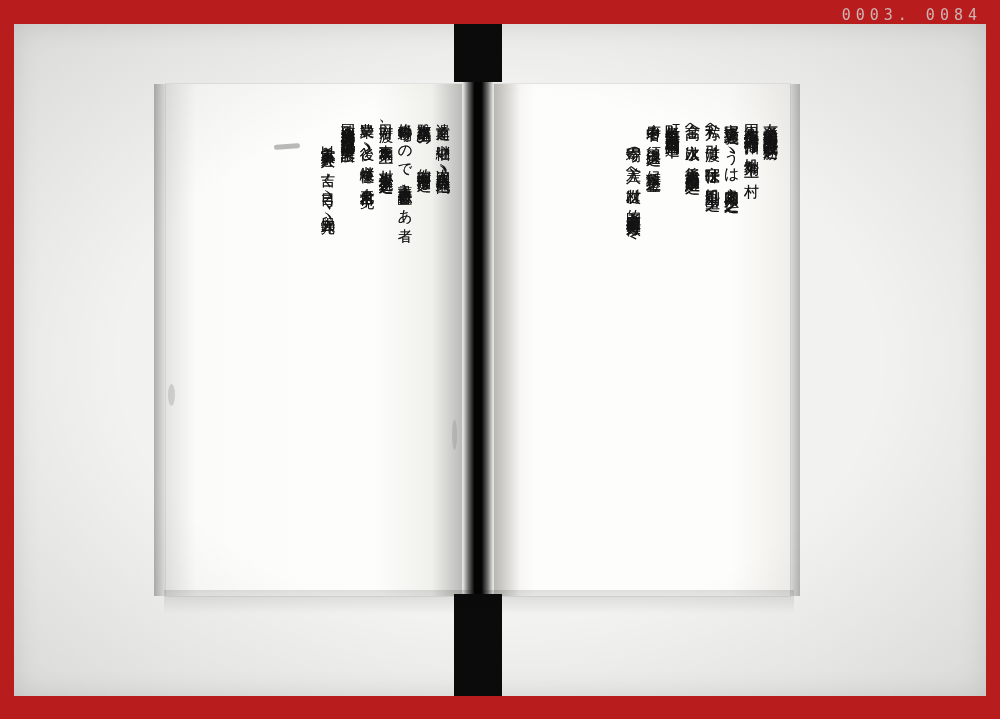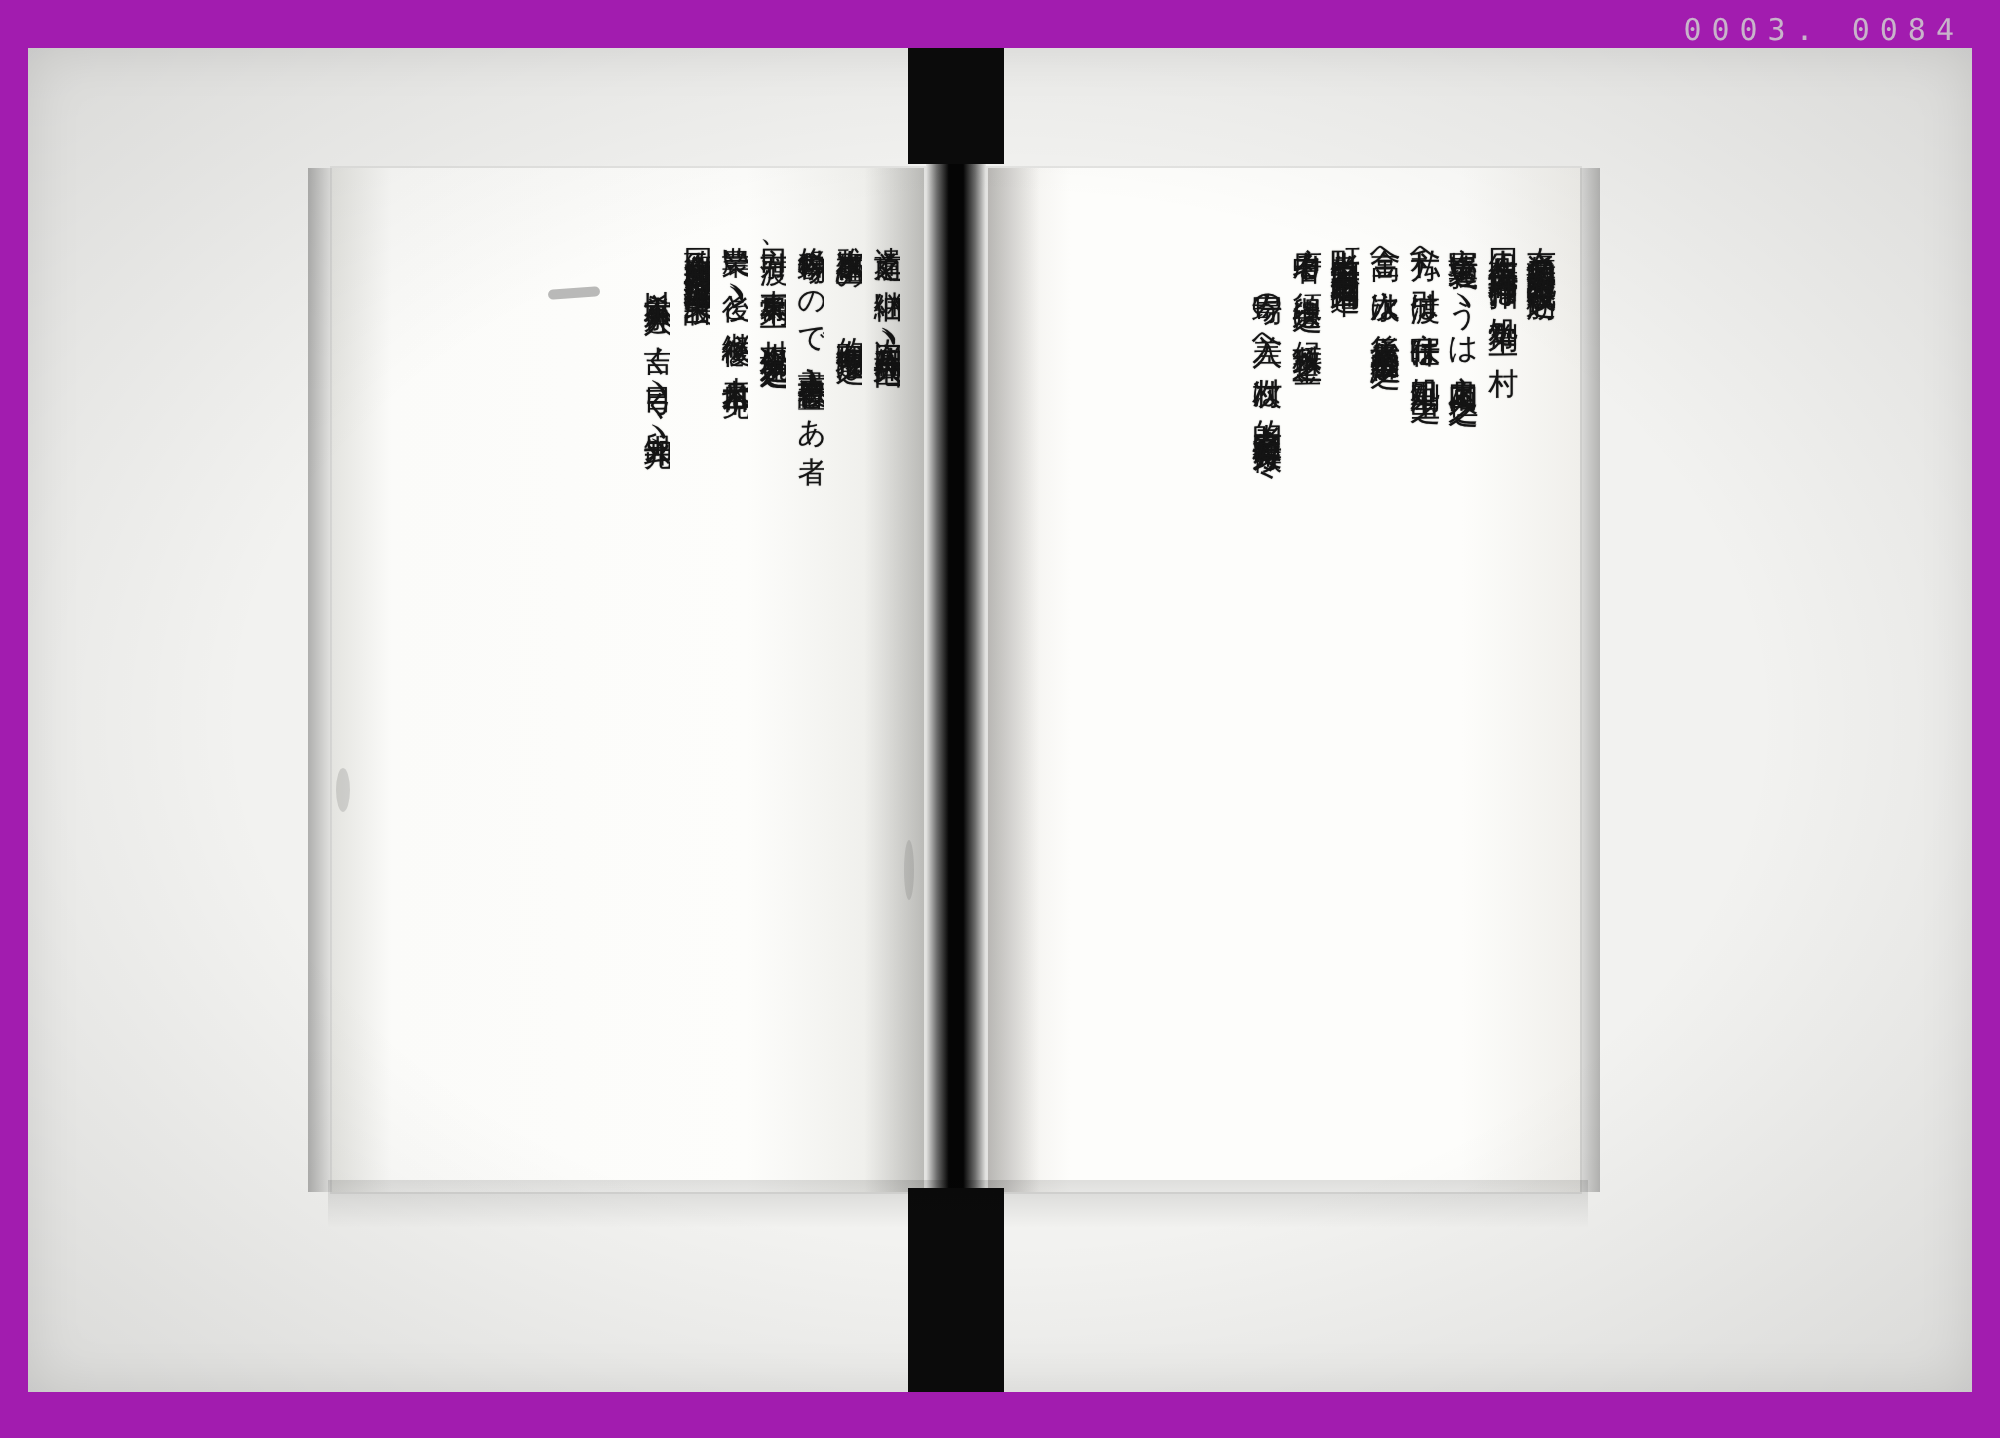--- a/index.html
+++ b/index.html
@@ -11,21 +11,21 @@
     width: 1000px;
     height: 719px;
     overflow: hidden;
     font-family: "DejaVu Sans", sans-serif;
   }
 
   #scan {
     position: relative;
     width: 1000px;
     height: 719px;
-    background: #a21caf;
+    background: #b91c1c;
     overflow: hidden;
   }
 
   
   #frame-number {
     position: absolute;
     top: 6px;
     right: 18px;
     color: #cfcfcf;
     font-family: "DejaVu Sans Mono", monospace;

